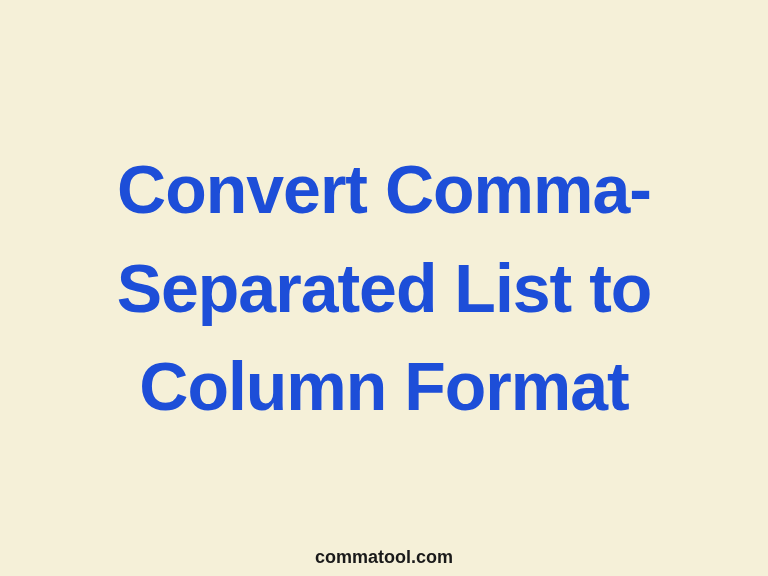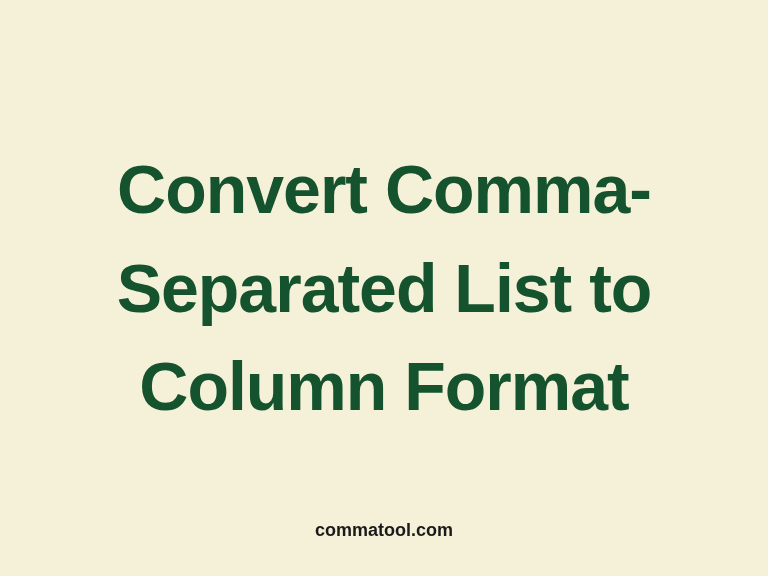--- a/index.html
+++ b/index.html
@@ -14,29 +14,29 @@
       display: flex;
       flex-direction: column;
       justify-content: center;
       align-items: center;
       font-family: -apple-system, BlinkMacSystemFont, 'Segoe UI', Helvetica, Arial, sans-serif;
       position: relative;
     }
     .heading {
       font-size: 68px;
       font-weight: 800;
-      color: #14532d;
+      color: #1d4ed8;
       text-align: center;
       line-height: 1.45;
       letter-spacing: -1px;
       padding: 0 40px;
     }
     .footer-text {
       position: absolute;
-      bottom: 35px;
+      bottom: 8px;
       font-size: 18px;
       font-weight: 700;
       color: #1a1a1a;
       text-align: center;
     }
   </style>
 </head>
 <body>
 
 <h1 class="heading">Convert Comma-Separated List to Column Format</h1>

